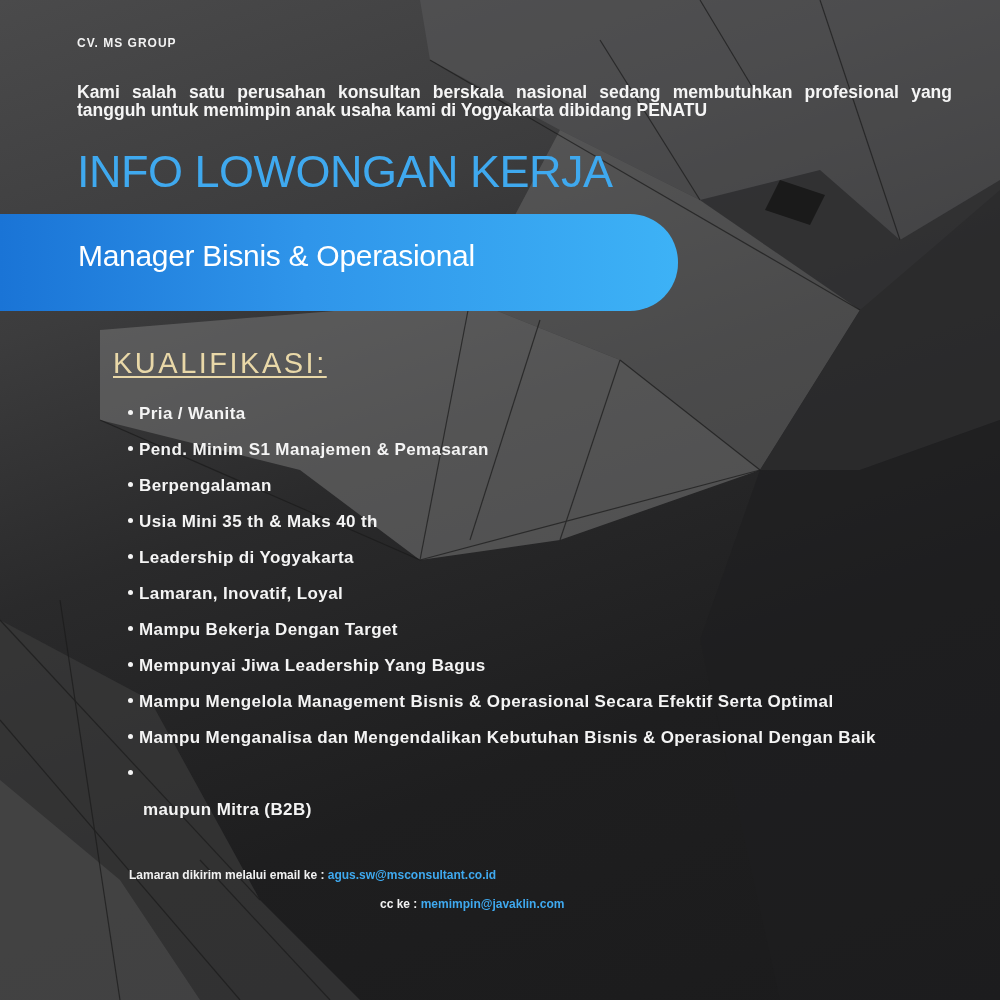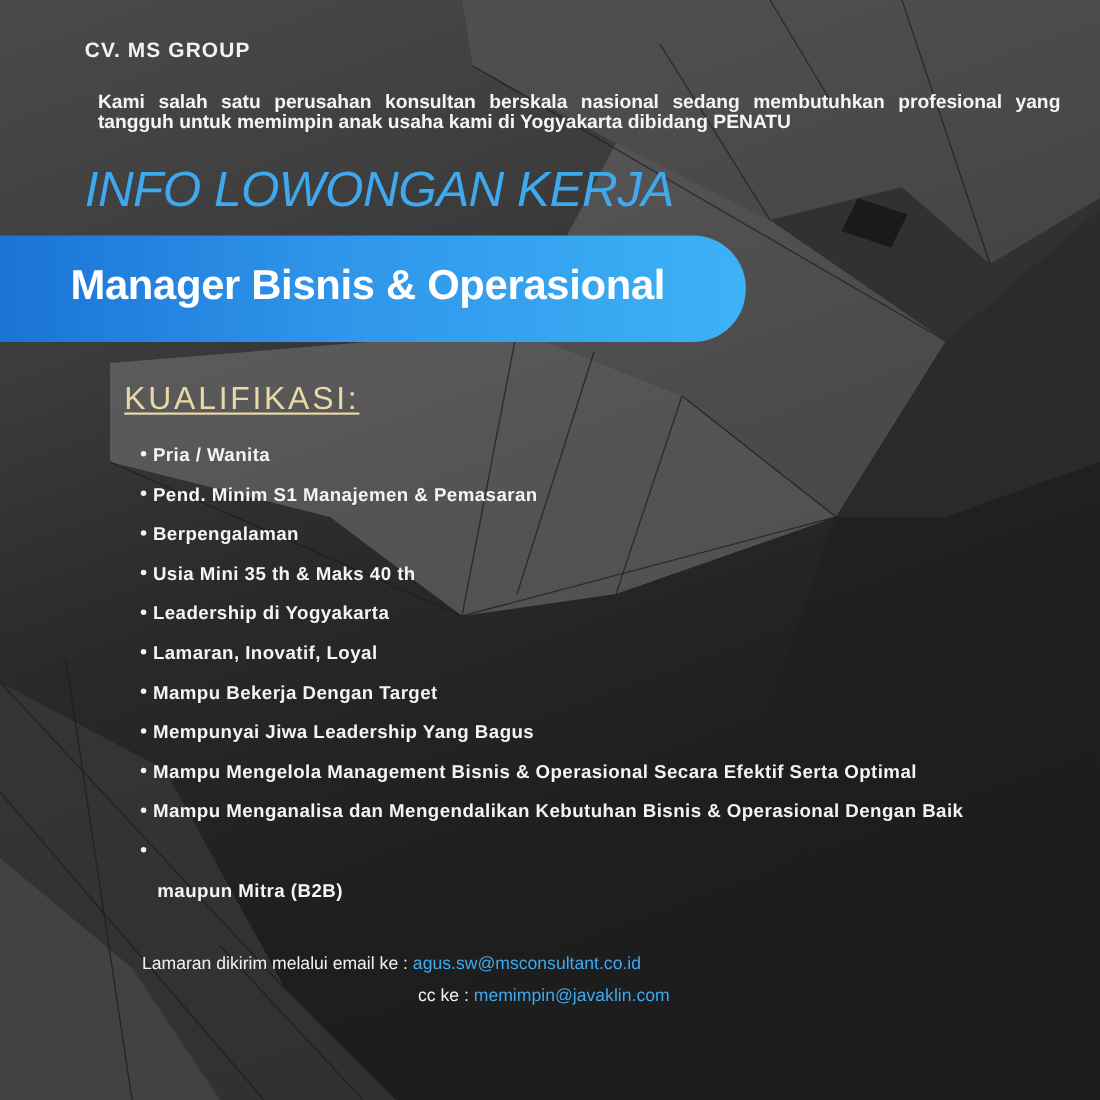--- a/index.html
+++ b/index.html
@@ -1,32 +1,32 @@
 <!DOCTYPE html>
 <html><head>
 <meta charset="utf-8">
 <style>
   html, body { margin:0; padding:0; }
   body { width:1000px; height:1000px; overflow:hidden; background:#1c1c1d; font-family:"Liberation Sans", sans-serif; }
   .poster { position:relative; width:1000px; height:1000px; overflow:hidden;
     background: linear-gradient(160deg, #4a4a4b 0%, #3c3c3d 25%, #2a2a2b 45%, #1e1e1f 70%, #1b1b1c 100%); }
   svg.bg { position:absolute; left:0; top:0; width:1000px; height:1000px; }
-  .company { position:absolute; left:77px; top:36px; color:#f2f2f2; font-size:19px; font-weight:bold; letter-spacing:1px; }
-  .intro { position:absolute; left:77px; top:83px; width:875px; color:#f5f5f5; font-size:17.5px; font-weight:bold; line-height:18px; text-align:justify; text-align-last:left;margin-left:12px; }
-  .headline { position:absolute; left:77px; top:146px; color:#3fa9ef; font-size:45px; font-style:italic; letter-spacing:-0.5px; }
+  .company { position:absolute; left:77px; top:36px; color:#f2f2f2; font-size:12px; font-weight:bold; letter-spacing:1px; }
+  .intro { position:absolute; left:77px; top:83px; width:875px; color:#f5f5f5; font-size:17.5px; font-weight:bold; line-height:18px; text-align:justify; text-align-last:left; }
+  .headline { position:absolute; left:77px; top:146px; color:#3fa9ef; font-size:45px; letter-spacing:-0.5px; }
   .banner { position:absolute; left:0; top:214px; width:678px; height:97px; border-radius:0 48px 48px 0;
     background: linear-gradient(90deg, #1a74d6 0%, #2f95ea 45%, #3db2f6 100%); }
-  .banner-title { position:absolute; left:64px; top:239px; color:#ffffff; font-size:38px; font-weight:bold; letter-spacing:-0.3px; }
+  .banner-title { position:absolute; left:78px; top:239px; color:#ffffff; font-size:30px; font-weight:normal; letter-spacing:-0.3px; }
   .qual-heading { position:absolute; left:113px; top:347px; font-size:29px; letter-spacing:2.5px;
     color:#e9d8a8; text-decoration:underline; text-underline-offset:3px; }
   .qual-list { position:absolute; left:116px; top:384px; margin:12px; padding:0; list-style:none; }
   .qual-list li { color:#f4f4f4; font-size:17px; font-weight:bold; line-height:36px; letter-spacing:0.4px; white-space:nowrap; }
   .qual-list li .dot { display:inline-block; width:5px; height:5px; border-radius:50%; background:#f4f4f4; margin-right:6px; vertical-align:middle; position:relative; top:-2px; }
   .qual-list li .cont { padding-left:15px; }
-  .contact { position:absolute; color:#f2f2f2; font-size:16px; }
+  .contact { position:absolute; color:#f2f2f2; font-size:12px;font-weight:bold; }
   .contact .email { color:#3fa9ef; }
   .c1 { left:129px; top:868px; }
   .c2 { left:380px; top:897px; }
 </style>
 </head>
 <body>
 
 <div class="poster">
   <svg class="bg" viewBox="0 0 1000 1000">
 

